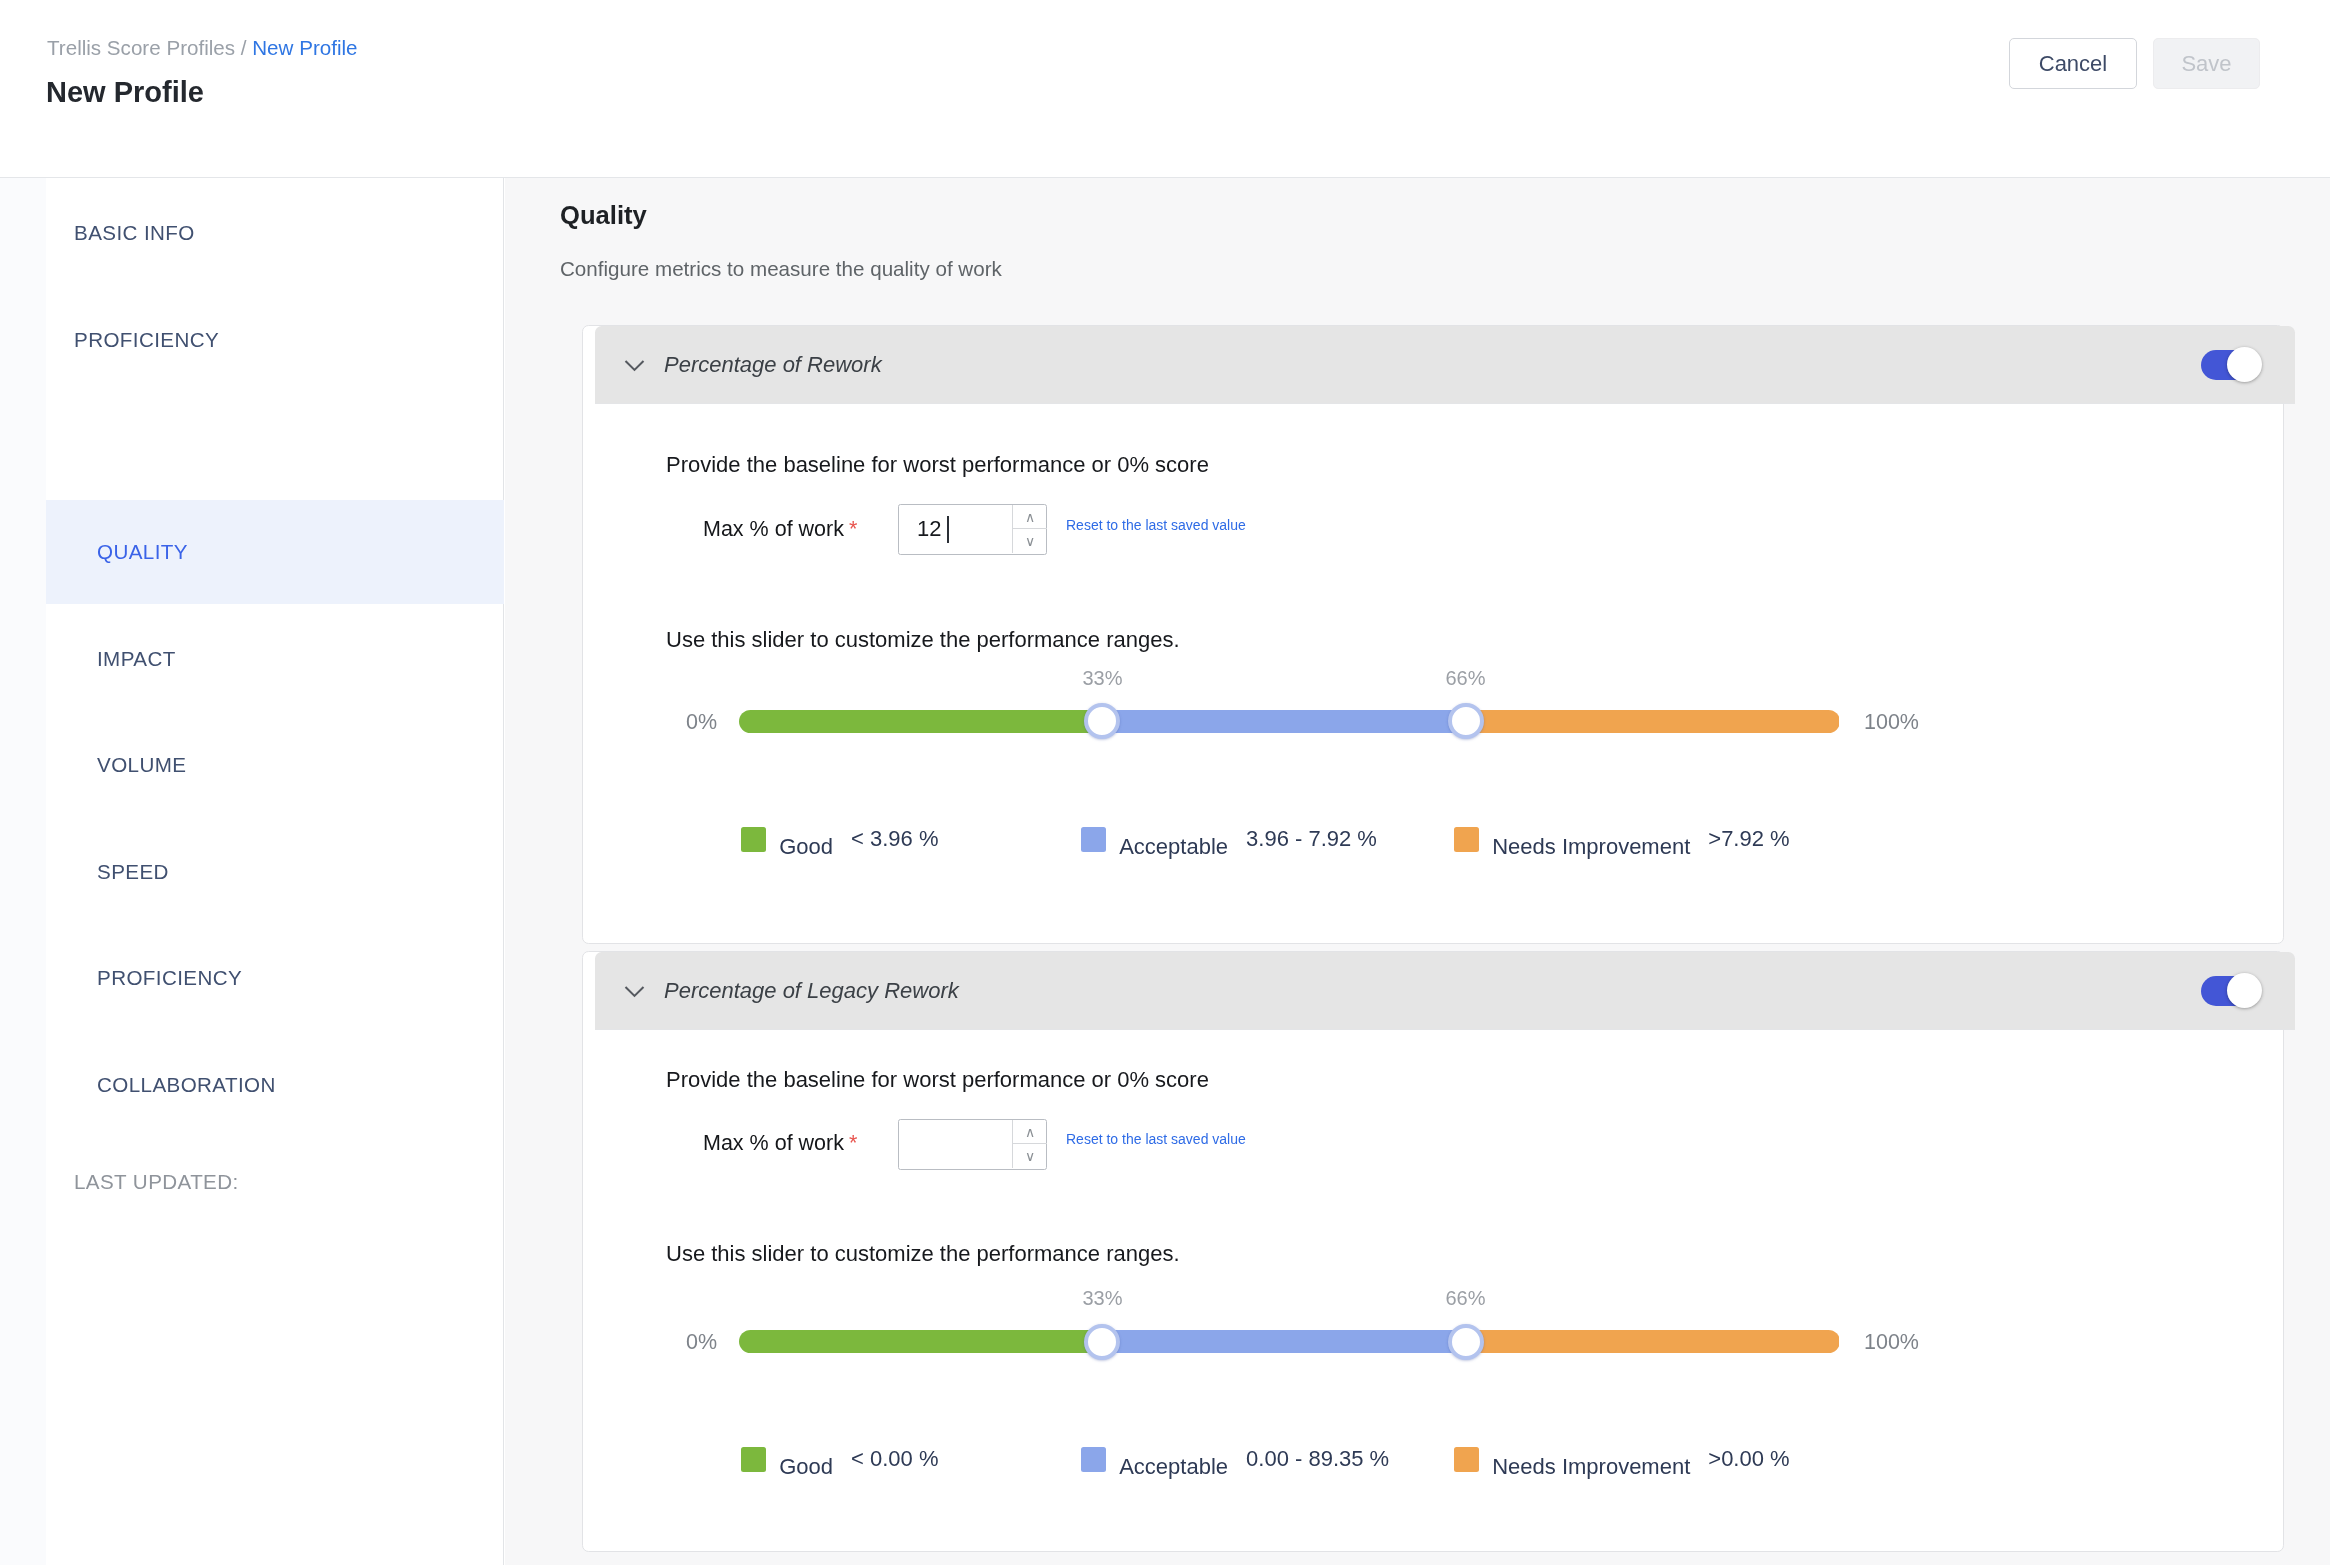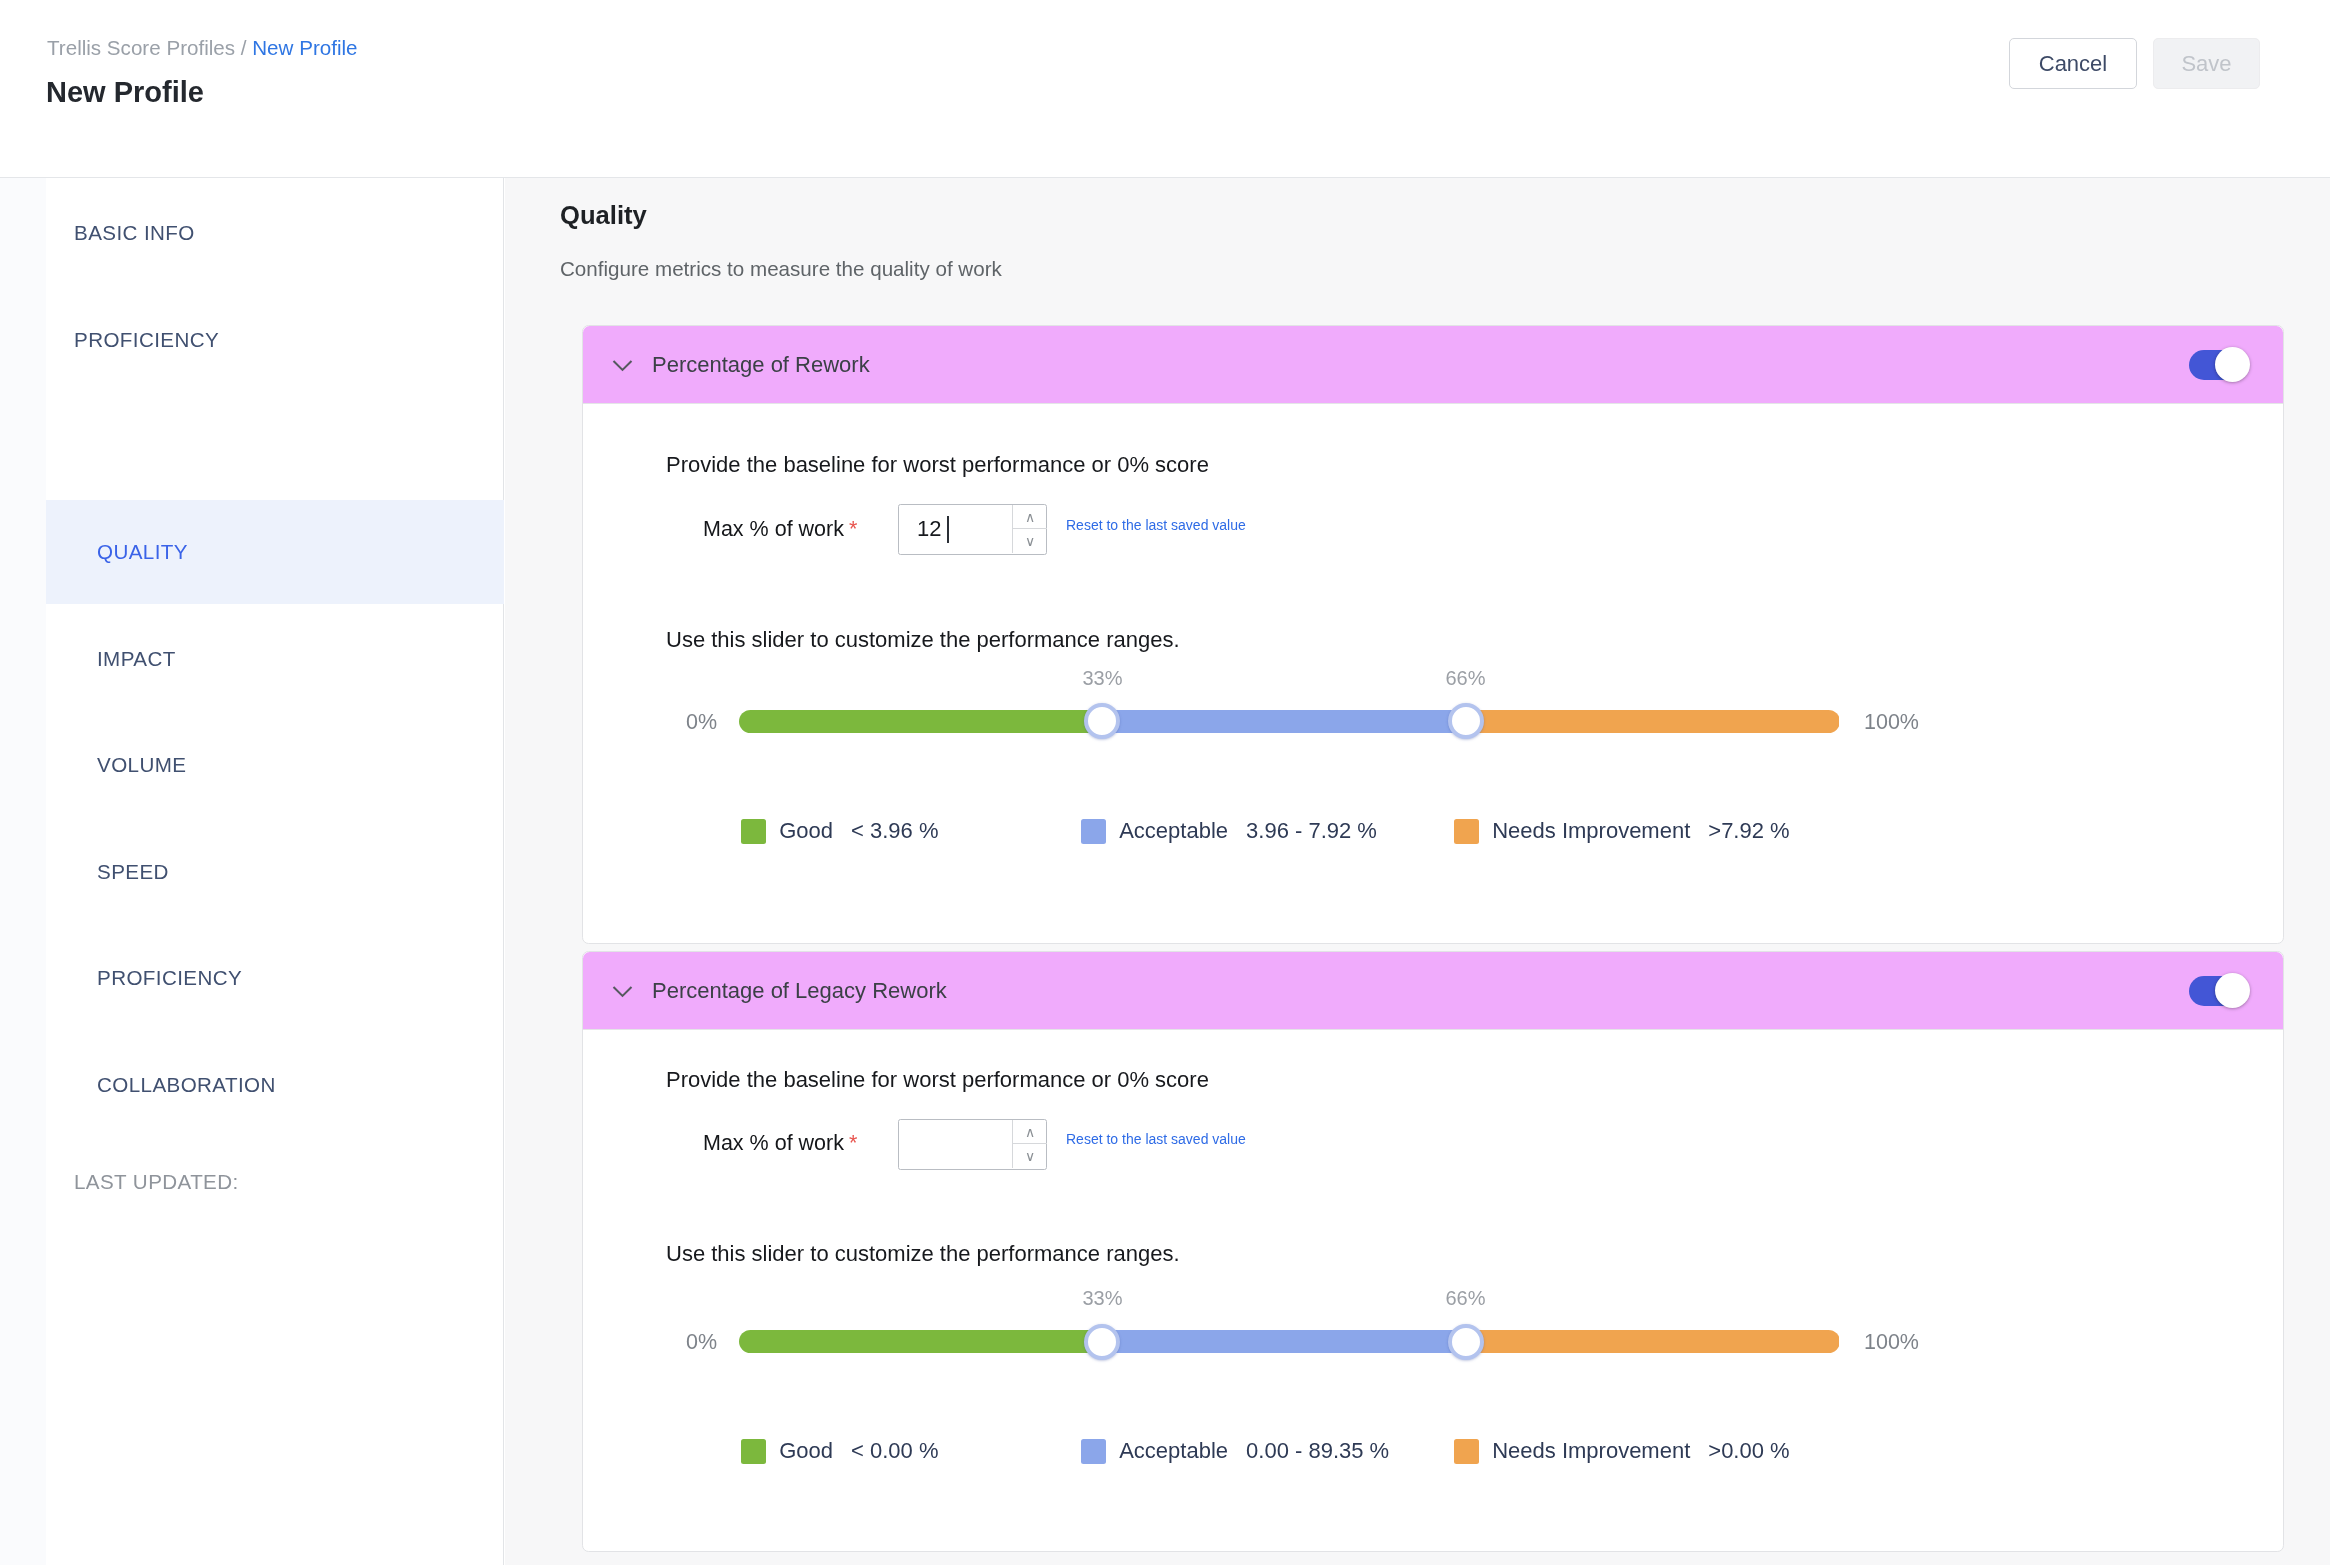--- a/index.html
+++ b/index.html
@@ -24,22 +24,22 @@
   .nav-item.sub { padding-left:51px; }
   .nav-item.active { background:#edf2fc; color:#3a63e8; }
   .nav-note { position:absolute; left:28px; font-size:20.6px; letter-spacing:0.4px; color:#8f949b; }
 
   
   .main-bg { left:505px; top:178px; width:1826px; height:1387px; background:#f7f7f8; }
   .main-title { left:560px; top:201px; font-size:25.6px; font-weight:bold; color:#1e2125; }
   .main-subtitle { left:560px; top:247px; font-size:20.6px; color:#5f6468;margin-top:10px; }
 
   .card { position:absolute; left:582px; width:1702px; background:#fff; border:0.8px solid #e2e3e6; border-radius:6.6px; }
-  .card-header { position:absolute; left:0; top:0; width:100%; height:78px; background:#f0abfc;
-                 border-bottom:0.8px solid #e4e5e7; border-radius:6.6px 6.6px 0 0; display:flex; align-items:center; }
+  .card-header { position:absolute; left:12px; top:0; width:100%; height:78px; background:#e5e5e5;
+                 border-bottom:0.8px solid #e4e5e7; border-radius:6.6px 6.6px 0 0; display:flex; align-items:center;font-style:italic; }
   .chev { position:absolute; left:27px; top:30px; cursor:pointer; }
   .card-title { position:absolute; left:69px; font-size:22px; color:#3b4046; font-weight:500; }
   .switch { position:absolute; right:33px; width:61px; height:36px; cursor:pointer; }
   .switch .track { position:absolute; left:0; top:3.3px; width:54px; height:30px; border-radius:15px; background:#4356d6; }
   .switch .knob { position:absolute; right:0; top:0.8px; width:35px; height:35px; border-radius:50%; background:#fff;
                   box-shadow:0 0.8px 3.3px rgba(0,0,0,.35); }
 
   .body-text { position:absolute; font-size:22px; color:#17191d; }
   .field-label { position:absolute; font-size:21.5px; color:#141619; }
   .req { color:#e8554f; margin-left:5px; }
@@ -58,21 +58,21 @@
   .minmax { position:absolute; font-size:21.5px; color:#7e838a; }
   .track-bar { position:absolute; left:738px; width:1101px; height:23px; border-radius:11.6px; overflow:hidden; display:flex; }
   .seg-good { width:363px; background:#7cb83d; }
   .seg-ok   { width:363px; background:#8ba6ea; }
   .seg-ni   { width:374px; background:#f0a44f; }
   .handle { position:absolute; width:36px; height:36px; border-radius:50%; background:#fff; border:4.1px solid #b3c3ee;
             box-shadow:0 0.8px 2.5px rgba(60,80,160,.35); cursor:grab; }
 
   .legend-group { position:absolute; display:flex; align-items:center; }
   .swatch { width:25px; height:25px; border-radius:2.5px; }
-  .legend-name { margin-left:13.2px; font-size:22px; color:#2e3a55; }
+  .legend-name { margin-left:13.2px; font-size:22px; color:#2e3a55;margin-top:16px; }
   .legend-range { margin-left:18px; font-size:22px; color:#2e3a55; }
   .sw-good { background:#7cb83d; } .sw-ok { background:#8ba6ea; } .sw-ni { background:#f0a44f; }
 </style>
 </head>
 <body>
 
 <div class="abs top-header">
   <div class="abs breadcrumb">
     <span>Trellis Score Profiles /</span>
     <a href="#">New Profile</a>

